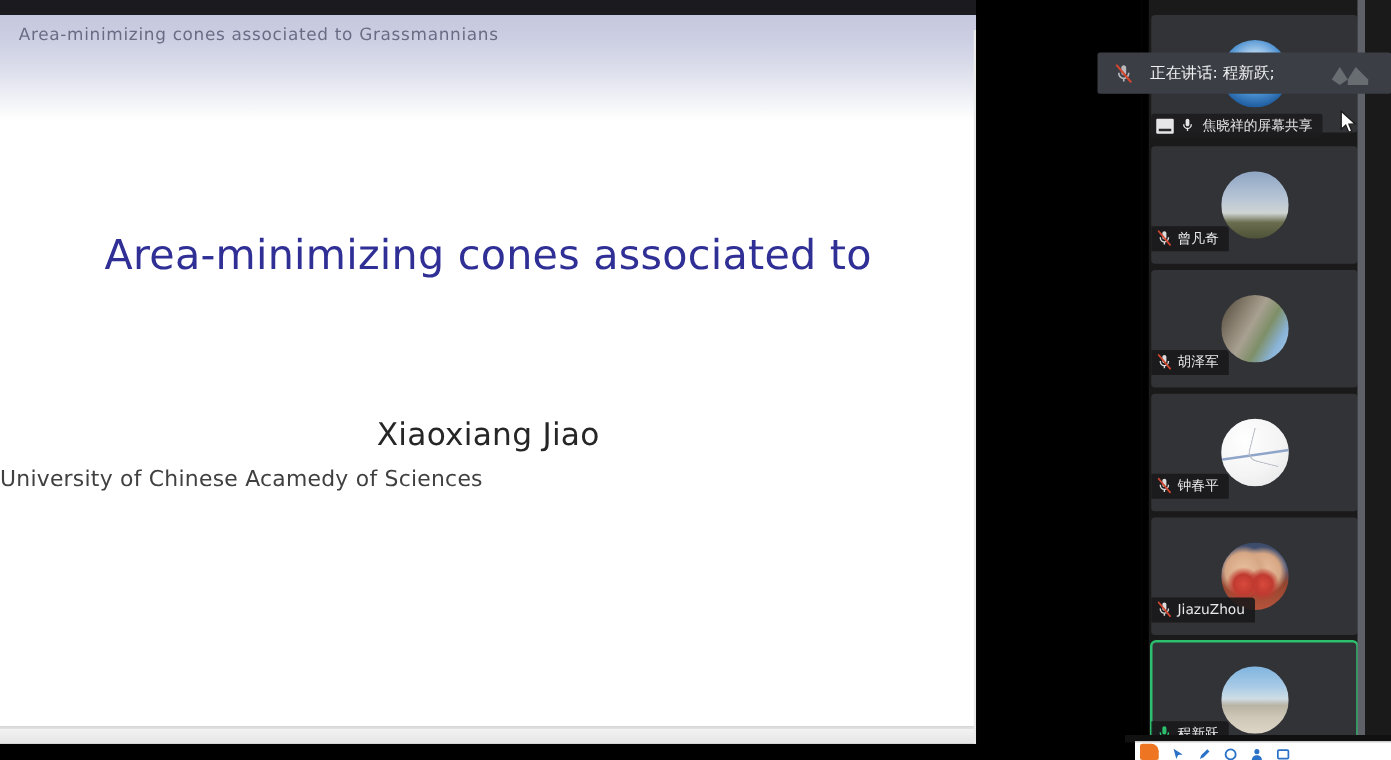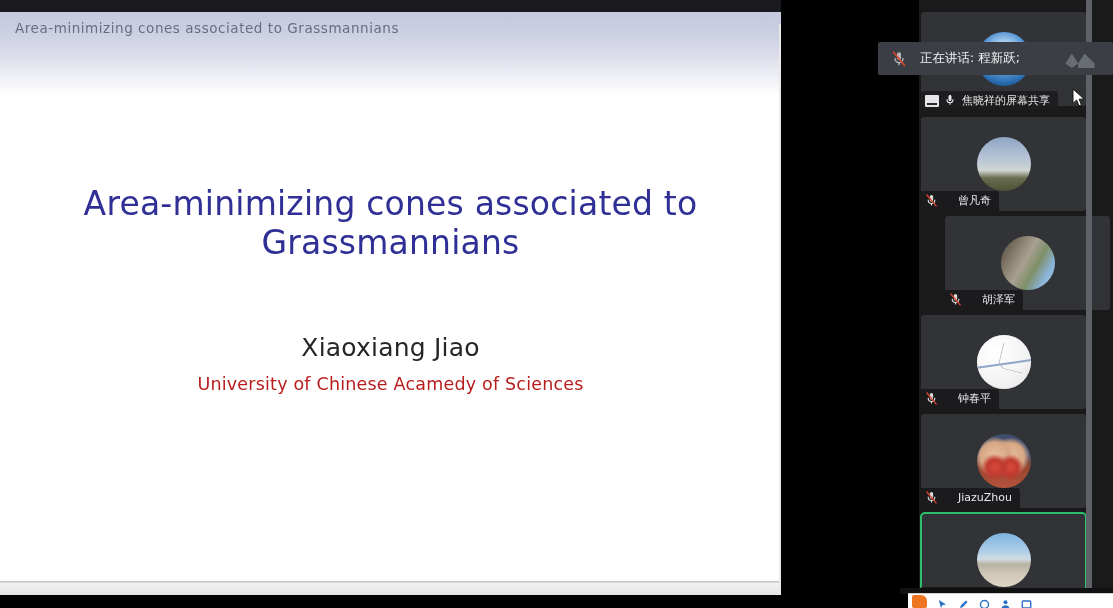--- a/index.html
+++ b/index.html
@@ -102,22 +102,22 @@
     color: #262626;
     font-size: 25px;
     font-family: "DejaVu Sans", sans-serif;
     letter-spacing: 0.2px;
   }
   .slide-affiliation {
     position: absolute;
     left: 0;
     top: 278px;
     width: 100%;
-    text-align: center;
-    color: #b91c1c;
+    text-align: left;
+    color: #404040;
     font-size: 17.5px;
     font-family: "DejaVu Sans", sans-serif;
     letter-spacing: 0.2px;
   }
   .slide-venue {
     position: absolute;
     left: 0;
     top: 330px;
     width: 100%;
     text-align: center;
@@ -254,24 +254,24 @@
     background: radial-gradient(circle at 50% 38%, #eef4fb 0%, #b9d7f2 22%, #4b90d0 52%, #1d5c9e 78%, #123f70 100%);
   }
   .av-beach {
     width: 100%; height: 100%;
     background: linear-gradient(to bottom, #7fb4df 0%, #a8cae6 30%, #cfdde5 48%, #b9b3a4 58%, #cfc8b8 76%, #ddd6c6 100%);
   }
 
   .tile-nameplate {
     position: absolute;
     left: 0;
-    bottom: 0;
+    bottom: 10px;
     display: flex;
     align-items: center;
-    gap: 20px;
+    gap: 4px;
     padding: 2px 8px 3px 4px;
     background: rgba(24,24,26,0.88);
     border-radius: 0 3px 0 0;
     text-align: center;
   }
   .tile-name {
     color: #e9e9ec;
     font-size: 11px;
     font-family: "DejaVu Sans", sans-serif;
     white-space: nowrap;
@@ -415,21 +415,20 @@
     <div class="slide-topbar"></div>
 
     <div class="slide">
       <div class="slide-header">
         <div class="slide-header-title">Area-minimizing cones associated to Grassmannians</div>
       </div>
 
       <div class="slide-body">
         <div class="slide-title">
           <span class="t-line">Area-minimizing cones associated to</span>
-          <span class="t-line">Grassmannians</span>
         </div>
         <div class="slide-author">Xiaoxiang Jiao</div>
         <div class="slide-affiliation">University of Chinese Acamedy of Sciences</div>
       </div>
 
       <div class="slide-footer-rule"></div>
       <div class="slide-footer-band"></div>
       <div class="slide-right-edge"></div>
     </div>
   </div>
@@ -455,21 +454,21 @@
             <path d="M8 2.2c1.1 0 2 .9 2 2v4.2c0 1.1-.9 2-2 2s-2-.9-2-2V4.2c0-1.1.9-2 2-2z" fill="#dcdcdc"></path>
             <path d="M4 8.1v.6c0 2.2 1.8 4 4 4s4-1.8 4-4v-.6" fill="none" stroke="#dcdcdc" stroke-width="1.4"></path>
             <path d="M8 12.7v2.6" stroke="#dcdcdc" stroke-width="1.4"></path>
             <path d="M2.4 2.2 13.6 15.6" stroke="#d2452f" stroke-width="1.8" stroke-linecap="round"></path>
           </svg>
         </span>
         <span class="tile-name">曾凡奇</span>
       </div>
     </div>
 
-    <div class="tile" style="top:216px;margin-left:24px;">
+    <div class="tile" style="top:216px;">
       <div class="tile-avatar">
           <div class="av-cliff"></div>
         </div>
       <div class="tile-nameplate">
         <span class="mic">
           <svg viewBox="0 0 16 18" width="13" height="15">
             <path d="M8 2.2c1.1 0 2 .9 2 2v4.2c0 1.1-.9 2-2 2s-2-.9-2-2V4.2c0-1.1.9-2 2-2z" fill="#dcdcdc"></path>
             <path d="M4 8.1v.6c0 2.2 1.8 4 4 4s4-1.8 4-4v-.6" fill="none" stroke="#dcdcdc" stroke-width="1.4"></path>
             <path d="M8 12.7v2.6" stroke="#dcdcdc" stroke-width="1.4"></path>
             <path d="M2.4 2.2 13.6 15.6" stroke="#d2452f" stroke-width="1.8" stroke-linecap="round"></path>

